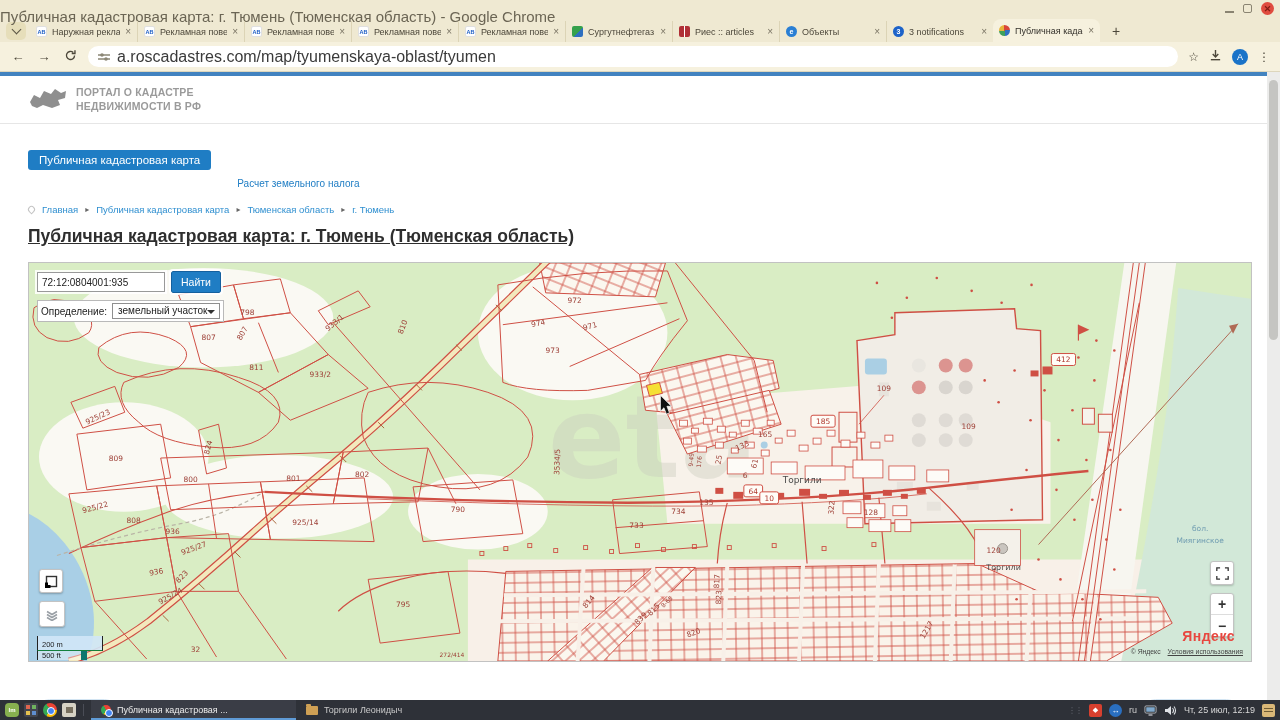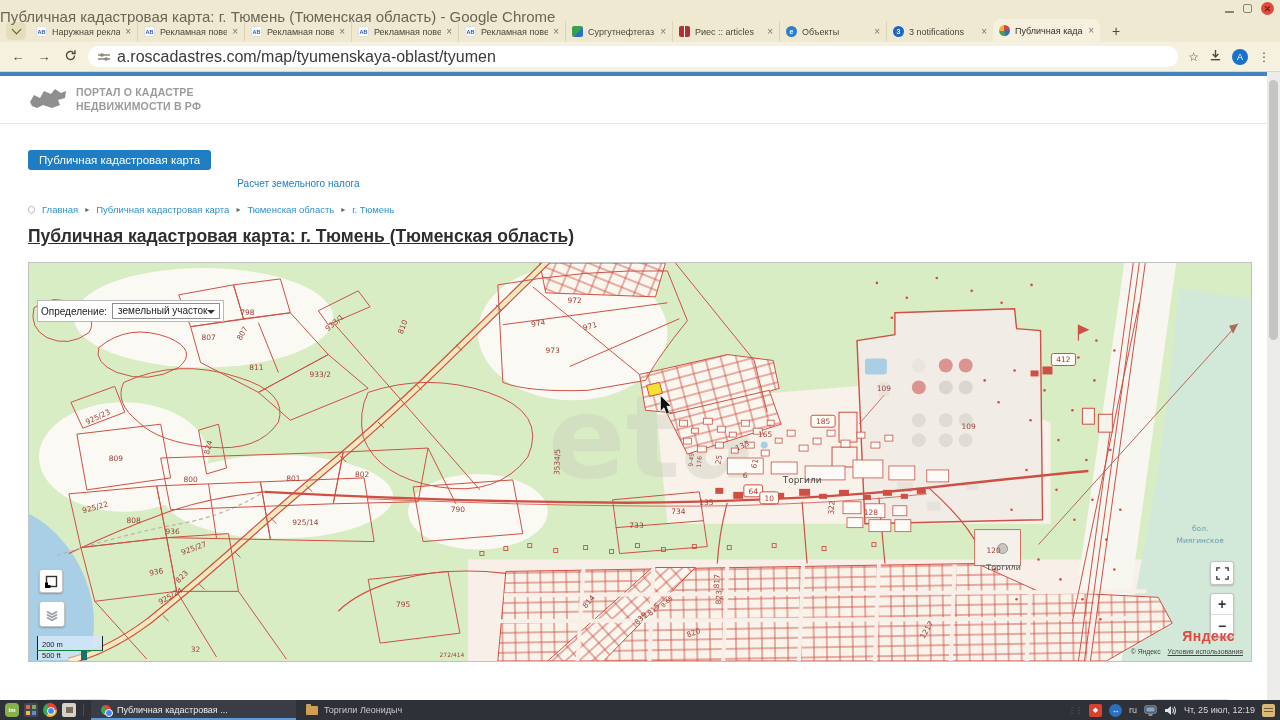--- a/index.html
+++ b/index.html
@@ -569,20 +569,24 @@
             <text x="775" y="221" fill="#4a4a4a" font-size="9" text-anchor="middle">Торгили</text>
             <text x="977" y="309" fill="#4a4a4a" font-size="8" text-anchor="middle">Торгили</text>
             <text x="1174" y="269" fill="#6f9cb1" font-size="7.5" text-anchor="middle">бол.</text>
             <text x="1174" y="281" fill="#6f9cb1" font-size="7.5" text-anchor="middle">Миягинское</text>
           </g>
 
         <polygon points="619,123 632,120 635,131 622,134" fill="#f5e034" stroke="#cf4f44"></polygon>
         <polygon points="633,133 633,149 636.5,145.5 639,152 642,150.5 639.5,144 644,144" fill="#111" stroke="#fff" stroke-width="0.7"></polygon>
       </svg>
 
+      <div class="msearch">
+        <input type="text" value="72:12:0804001:935" style="">
+        <button>Найти</button>
+      </div>
       <div class="mfilter">
         <span>Определение:</span>
         <span class="sel"><span>земельный участок</span></span>
       </div>
 
       <div class="mbtn measure">
         <svg width="13" height="13" viewBox="0 0 13 13">
           <rect x="1.5" y="1.5" width="10" height="10" fill="none" stroke="#333" stroke-width="1.4"></rect>
           <path d="M1.5,7.5 V11.5 H5.5" fill="none" stroke="#000" stroke-width="3"></path>
         </svg>

